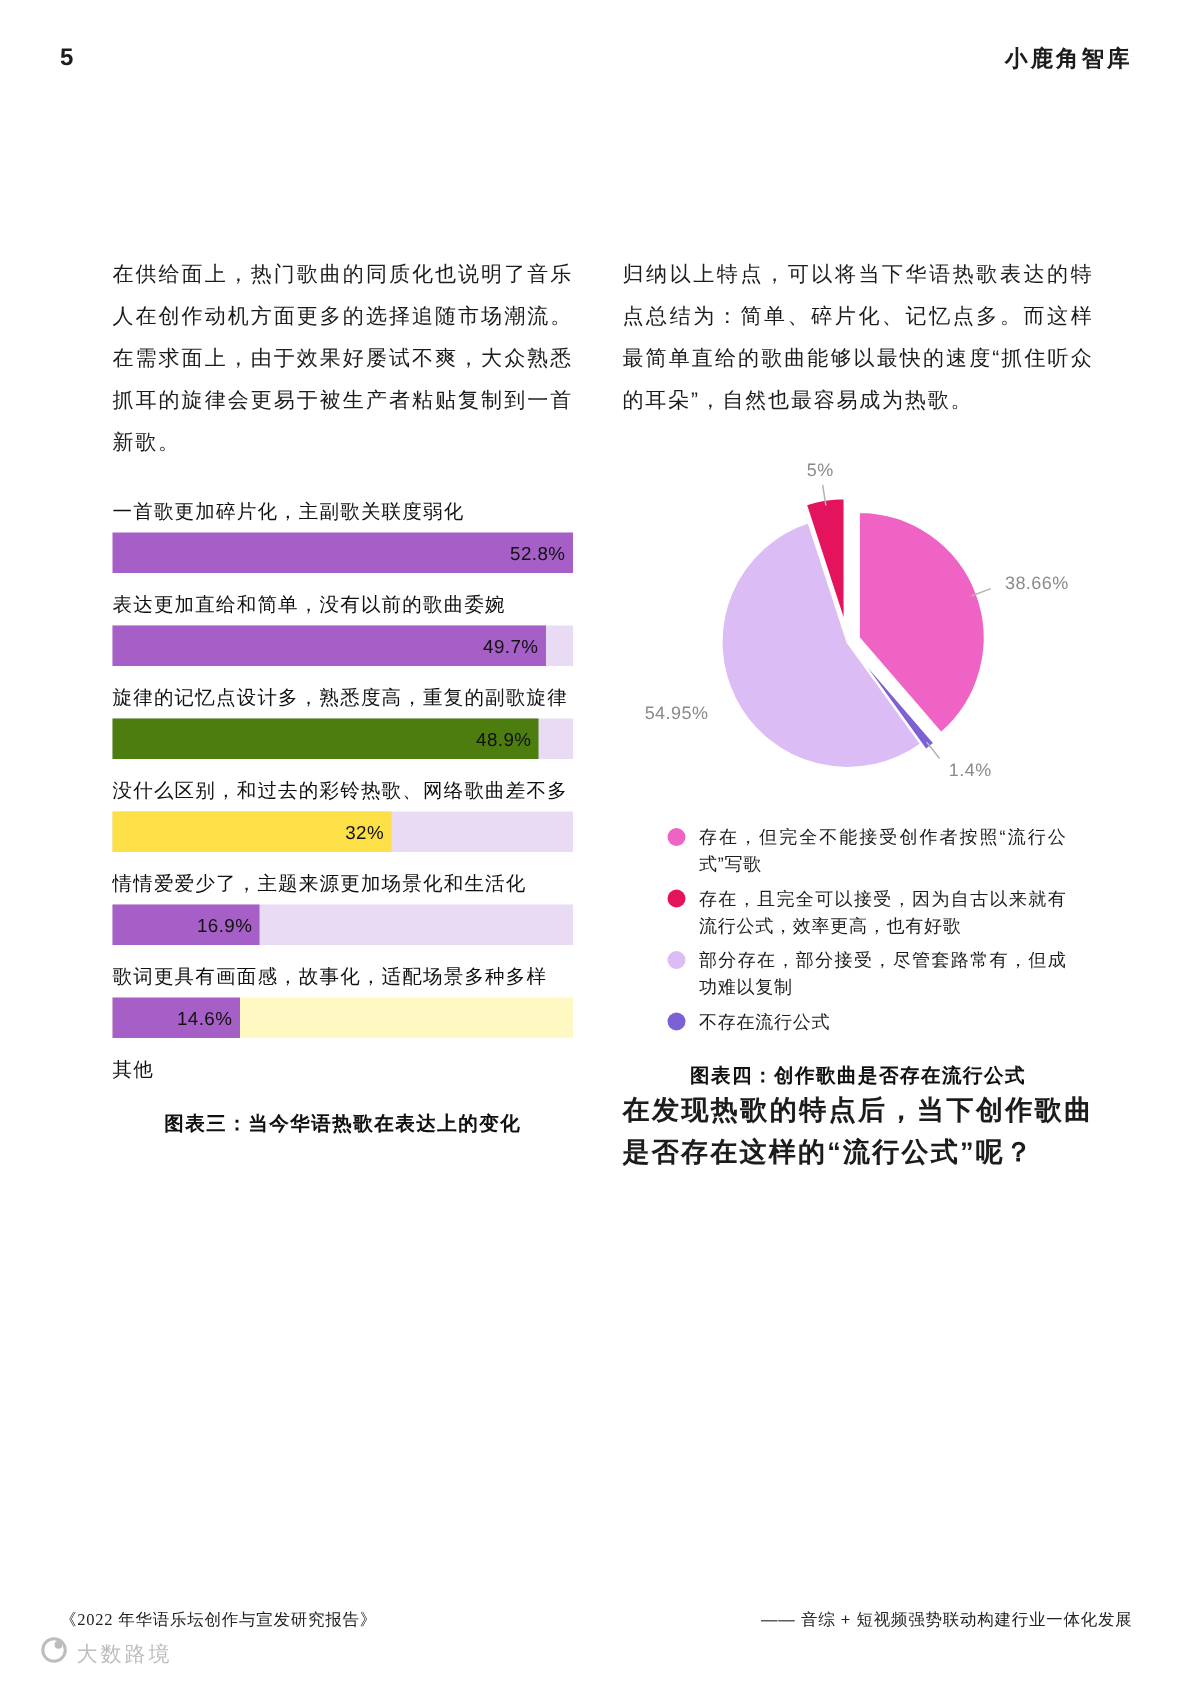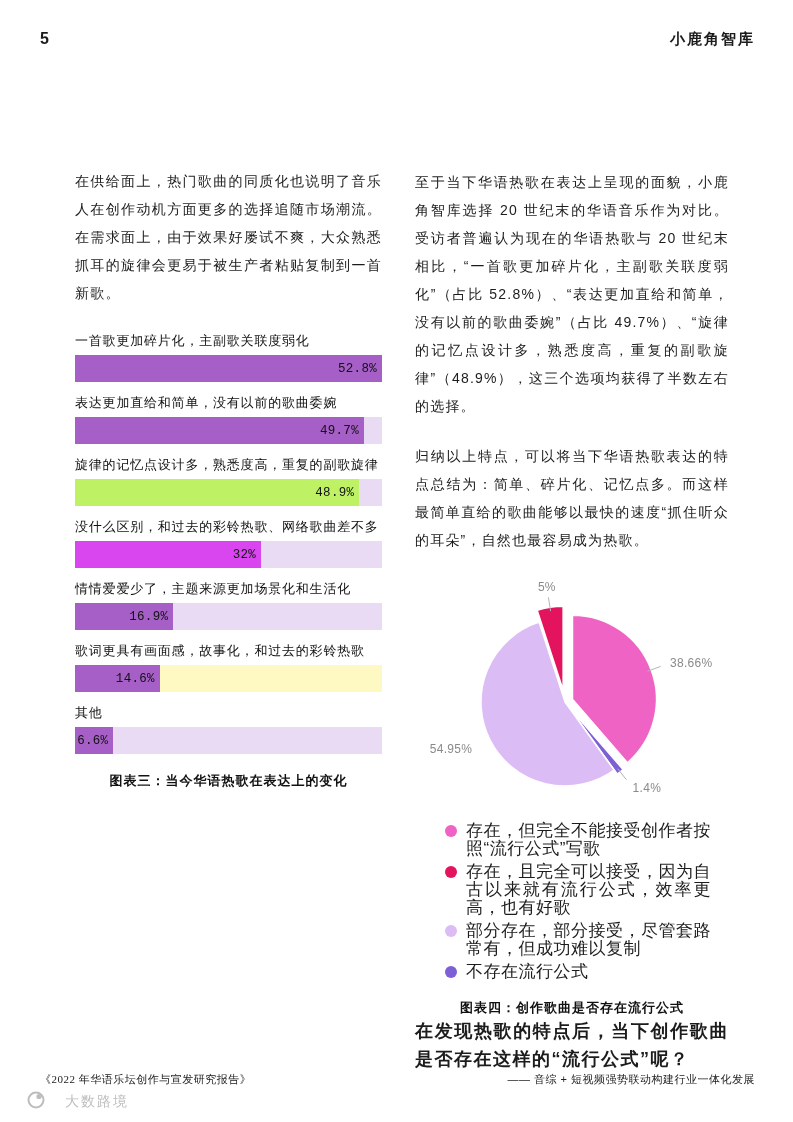--- a/index.html
+++ b/index.html
@@ -4,21 +4,21 @@
 <style>
   * { margin:0; padding:0; box-sizing:border-box; }
   html,body { background:#ffffff; }
   body { font-family:"Liberation Sans","DejaVu Sans",sans-serif; color:#1c1c1c; }
   .page { position:relative; width:793px; height:1122px; background:#ffffff; margin:0 auto; overflow:hidden; }
 
   .page-number { position:absolute; left:40px; top:30px; font-size:16px; font-weight:bold; }
   .brand { position:absolute; right:38px; top:30px; font-size:15px; font-weight:bold; letter-spacing:2px; }
 
   .col { position:absolute; top:168px; }
-  .col-left  { left:75px;  width:307px;font-family:Liberation Mono, monospace; }
+  .col-left  { left:75px;  width:307px; }
   .col-right { left:415px; width:314px; }
 
   .para { font-size:14px; line-height:28px; text-align:justify; letter-spacing:1.2px; margin-bottom:22px; color:#1c1c1c; }
 
   
   .bar-chart { margin-top:24px; }
   .bar-row { margin-bottom:12px; }
   .bar-cat { font-size:13px; letter-spacing:0.8px; margin-bottom:5px; white-space:nowrap; color:#111; }
   .bar-track { width:100%; height:27px; position:relative; }
   .bar-fill { height:100%; display:flex; align-items:center; justify-content:flex-end; }
@@ -27,28 +27,28 @@
   .chart-caption { text-align:center; font-size:13px; font-weight:600; letter-spacing:1px; margin-top:18px; color:#111; }
 
   
   .pie-wrap { margin-top:10px; text-align:center; }
   .pie-label { font-size:12px; fill:#8a8a8a; letter-spacing:0.3px; }
 
   
   .legend { margin-top:6px; margin-left:30px; width:266px; }
   .legend-item { display:flex; gap:9px; margin-bottom:5px; }
   .legend-dot { width:12px; height:12px; border-radius:50%; flex-shrink:0; margin-top:3px; }
-  .legend-label { font-size:17px; line-height:18px; letter-spacing:0.5px; color:#1c1c1c; text-align:justify; }
+  .legend-label { font-size:12px; line-height:18px; letter-spacing:0.5px; color:#1c1c1c; text-align:justify; }
 
   .question { font-size:18px; font-weight:bold; line-height:28px; letter-spacing:1.5px; text-align:justify; }
 
   .footer-left  { position:absolute; left:40px;  top:1072px; font-size:11px; letter-spacing:0.5px; color:#222;font-family:Liberation Serif, serif; }
   .footer-right { position:absolute; right:38px; top:1072px; font-size:11px; letter-spacing:0.5px; color:#222; }
 
-  .watermark { position:absolute; left:26px; top:1090px; display:flex; align-items:center; gap:19px; color:#bdbdbd; }
+  .watermark { position:absolute; left:26px; top:1090px; display:flex; align-items:center; gap:5px; color:#bdbdbd; }
   .wm-text { font-size:14px; letter-spacing:2px; }
 </style>
 </head>
 <body>
 
 <div class="page">
 
   <div class="page-number">5</div>
   <div class="brand">小鹿角智库</div>
 
@@ -67,63 +67,57 @@
           <div class="bar-cat">表达更加直给和简单，没有以前的歌曲委婉</div>
           <div class="bar-track" style="background: rgb(232, 219, 243);">
             <div class="bar-fill" style="width: 94.1288%; background: rgb(165, 95, 198);">
               <span class="bar-val">49.7%</span>
             </div>
           </div>
         </div>
         <div class="bar-row">
           <div class="bar-cat">旋律的记忆点设计多，熟悉度高，重复的副歌旋律</div>
           <div class="bar-track" style="background: rgb(232, 219, 243);">
-            <div class="bar-fill" style="width: 92.6136%; background: #bef264;">
+            <div class="bar-fill" style="width: 92.6136%; background: #4d7c0f;">
               <span class="bar-val">48.9%</span>
             </div>
           </div>
         </div>
         <div class="bar-row">
           <div class="bar-cat">没什么区别，和过去的彩铃热歌、网络歌曲差不多</div>
           <div class="bar-track" style="background: rgb(232, 219, 243);">
-            <div class="bar-fill" style="width: 60.6061%; background: #d946ef;">
+            <div class="bar-fill" style="width: 60.6061%; background: #fde047;">
               <span class="bar-val">32%</span>
             </div>
           </div>
         </div>
         <div class="bar-row">
           <div class="bar-cat">情情爱爱少了，主题来源更加场景化和生活化</div>
           <div class="bar-track" style="background: rgb(232, 219, 243);">
             <div class="bar-fill" style="width: 32.0076%; background: rgb(165, 95, 198);">
               <span class="bar-val">16.9%</span>
             </div>
           </div>
         </div>
         <div class="bar-row">
-          <div class="bar-cat">歌词更具有画面感，故事化，和过去的彩铃热歌</div>
+          <div class="bar-cat">歌词更具有画面感，故事化，适配场景多种多样</div>
           <div class="bar-track" style="background: #fef9c3;">
             <div class="bar-fill" style="width: 27.6515%; background: rgb(165, 95, 198);">
               <span class="bar-val">14.6%</span>
             </div>
           </div>
         </div>
         <div class="bar-row">
           <div class="bar-cat">其他</div>
-          <div class="bar-track" style="background: rgb(232, 219, 243);">
-            <div class="bar-fill" style="width: 12.5%; background: rgb(165, 95, 198);">
-              <span class="bar-val">6.6%</span>
-            </div>
-          </div>
         </div>
       </div>
     <div class="chart-caption">图表三：当今华语热歌在表达上的变化</div>
   </div>
 
   <div class="col col-right">
-    <p class="para">至于当下华语热歌在表达上呈现的面貌，小鹿角智库选择 20 世纪末的华语音乐作为对比。受访者普遍认为现在的华语热歌与 20 世纪末相比，“一首歌更加碎片化，主副歌关联度弱化”（占比 52.8%）、“表达更加直给和简单，没有以前的歌曲委婉”（占比 49.7%）、“旋律的记忆点设计多，熟悉度高，重复的副歌旋律”（48.9%），这三个选项均获得了半数左右的选择。</p>
     <p class="para">归纳以上特点，可以将当下华语热歌表达的特点总结为：简单、碎片化、记忆点多。而这样最简单直给的歌曲能够以最快的速度“抓住听众的耳朵”，自然也最容易成为热歌。</p>
     <div class="pie-wrap">
       <svg id="pie-svg" width="314" height="236" viewBox="0 0 314 236">
           <path d="M 150 126 L 150 42 A 84 84 0 0 1 204.92939860389836 189.5512483670781 Z" transform="translate(7.497332817604839,-2.7910572588296145)" fill="#ee63c3" stroke="#ffffff" stroke-width="1.5"></path>
           <line x1="232.47066099365324" y1="95.29837015287424" x2="245.59099342446171" y2="90.41401994992242" stroke="#b4b4b4" stroke-width="1"></line>
           <text x="254.96265944646774" y="90.9251983763854" text-anchor="start" class="pie-label">38.66%</text>
           <path d="M 150 126 L 204.92939860389836 189.5512483670781 A 84 84 0 0 1 199.1345661190756 194.13071563025144 Z" transform="translate(3.1001392449672855,3.9228990124413947)" fill="#7d60d4" stroke="#ffffff" stroke-width="1.5"></path>
           <line x1="202.70236716444387" y1="192.68928321150372" x2="211.38275705035227" y2="203.67340044633963" stroke="#b4b4b4" stroke-width="1"></line>
           <text x="217.58303554028683" y="215.5191984712224" text-anchor="start" class="pie-label">1.4%</text>
           <path d="M 150 126 L 199.1345661190756 194.13071563025144 A 84 84 0 1 1 124.04508201337654 46.110437275526095 Z" transform="translate(0,0)" fill="#dcbcf4" stroke="#ffffff" stroke-width="1.5"></path>

